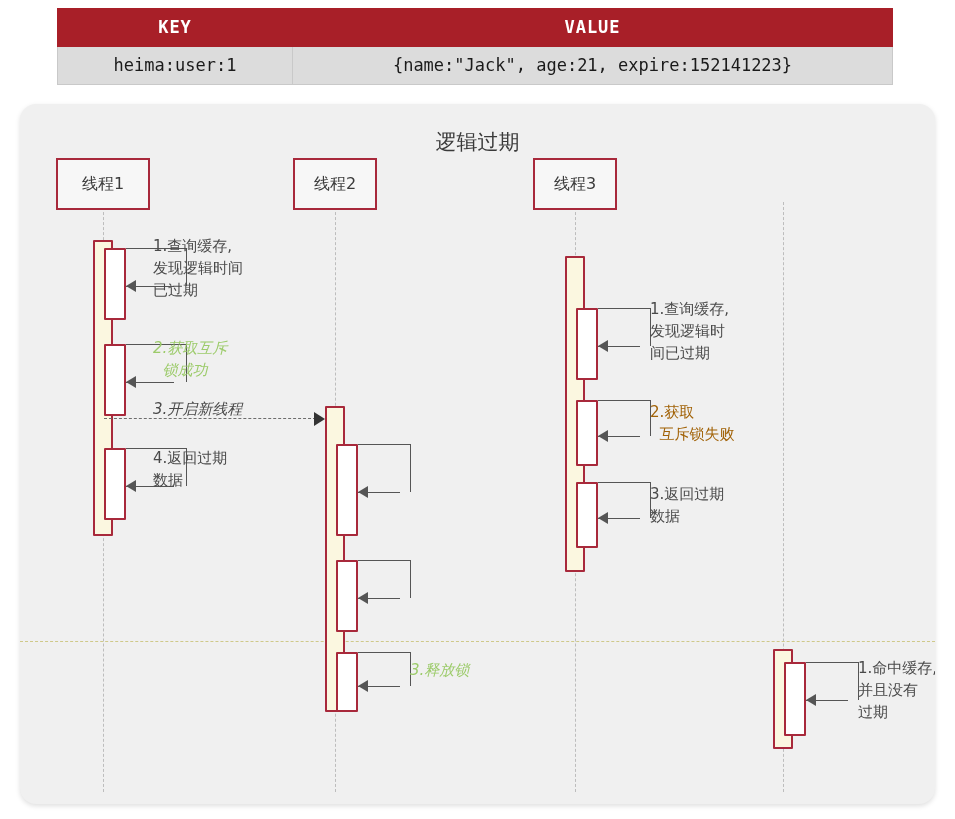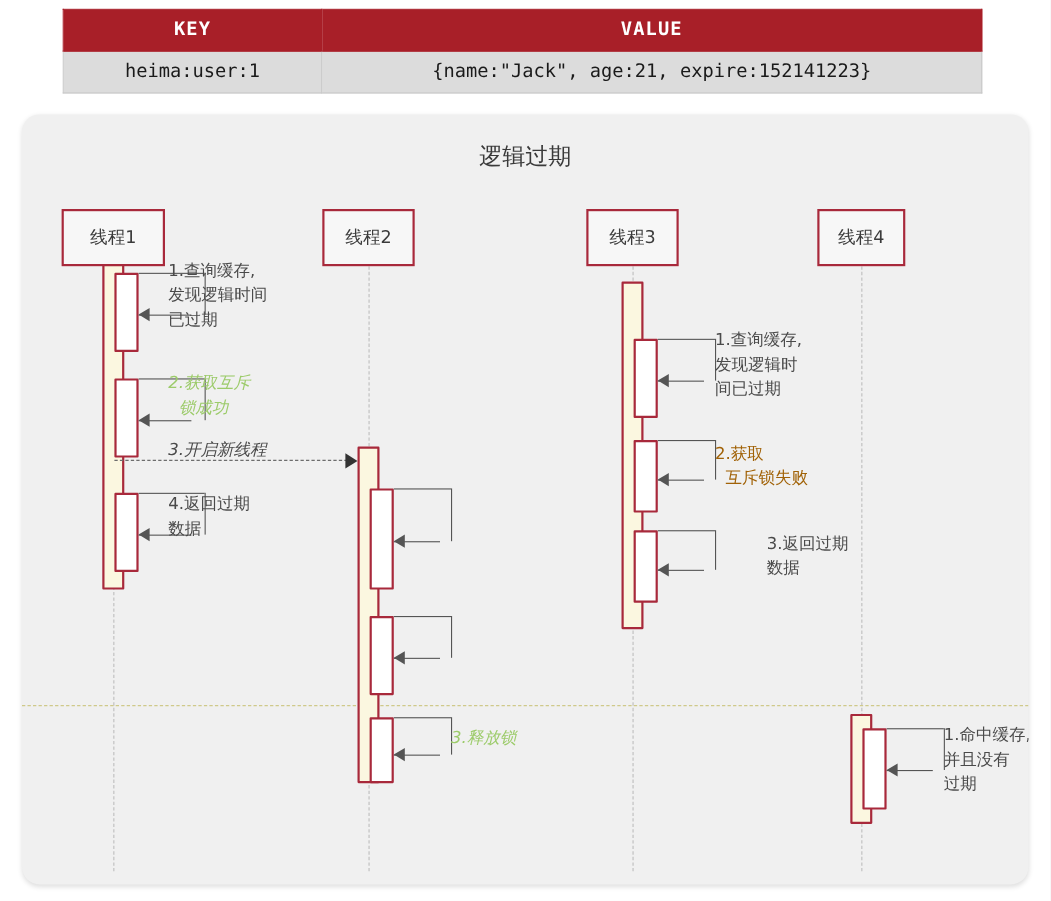--- a/index.html
+++ b/index.html
@@ -64,21 +64,20 @@
 
   
   .thread-box{
     position:absolute;
     background:#F7F7F7;
     border:2px solid #A8293B;
     box-sizing:border-box;
     display:flex;align-items:center;justify-content:center;
     font-size:16px;color:#3b3b3b;
     height:52px;
-    margin-top:32px;
   }
 
   
   .act-outer{
     position:absolute;
     width:20px;
     background:#FBF7E0;
     border:2px solid #A8293B;
     box-sizing:border-box;
     border-radius:1px;
@@ -182,23 +181,20 @@
 
   <div class="thread-box" style="left:36px;top:54px;width:94px;">
     <span>线程1</span>
   </div>
   <div class="thread-box" style="left:273px;top:54px;width:84px;">
     <span>线程2</span>
   </div>
   <div class="thread-box" style="left:513px;top:54px;width:84px;">
     <span>线程3</span>
   </div>
-  <div class="thread-box" style="left:723px;top:54px;width:80px;">
-    <span>线程4</span>
-  </div>
 
   <div class="act-outer" style="left:73px;top:136px;height:296px;"></div>
 
   <div class="act-inner" style="left:84px;top:144px;height:72px;"></div>
   <div class="selfcall" style="left:106px;top:144px;width:60px;height:38px;">
     <div class="top" style="width:60px;"></div>
     <div class="right" style="left:60px;height:38px;"></div>
     <div class="bot" style="top:38px;width:48px;"></div>
     <div class="arrow" style="left:0px;top:32px;"></div>
   </div>
@@ -280,21 +276,21 @@
   <div class="note orange" style="left:630px;top:298px;">2.获取
   互斥锁失败</div>
 
   <div class="act-inner" style="left:556px;top:378px;height:66px;"></div>
   <div class="selfcall" style="left:578px;top:378px;width:52px;height:36px;">
     <div class="top" style="width:52px;"></div>
     <div class="right" style="left:52px;height:36px;"></div>
     <div class="bot" style="top:36px;width:42px;"></div>
     <div class="arrow" style="left:0px;top:30px;"></div>
   </div>
-  <div class="note" style="left:630px;top:380px;margin-left:47px;">3.返回过期
+  <div class="note" style="left:630px;top:380px;">3.返回过期
 数据</div>
 
   <div class="act-outer" style="left:753px;top:545px;height:100px;"></div>
 
   <div class="act-inner" style="left:764px;top:558px;height:74px;"></div>
   <div class="selfcall" style="left:786px;top:558px;width:52px;height:38px;">
     <div class="top" style="width:52px;"></div>
     <div class="right" style="left:52px;height:38px;"></div>
     <div class="bot" style="top:38px;width:42px;"></div>
     <div class="arrow" style="left:0px;top:32px;"></div>

